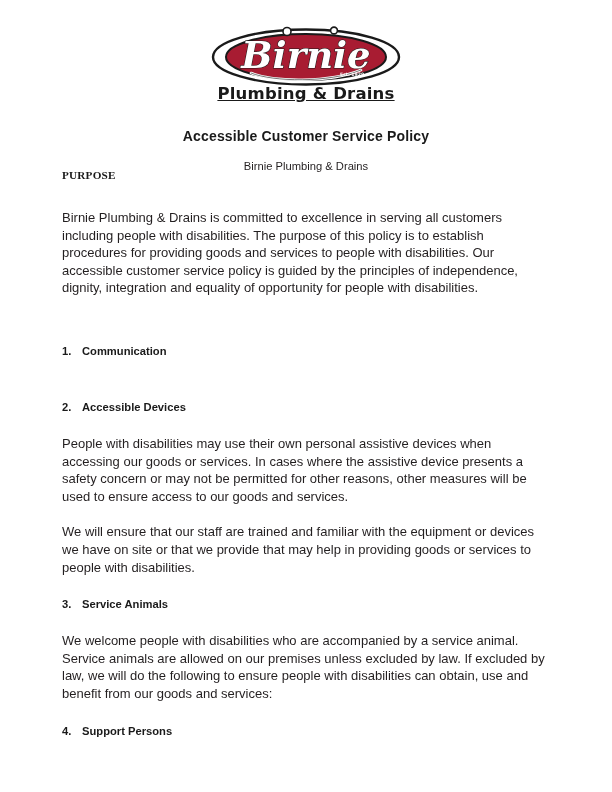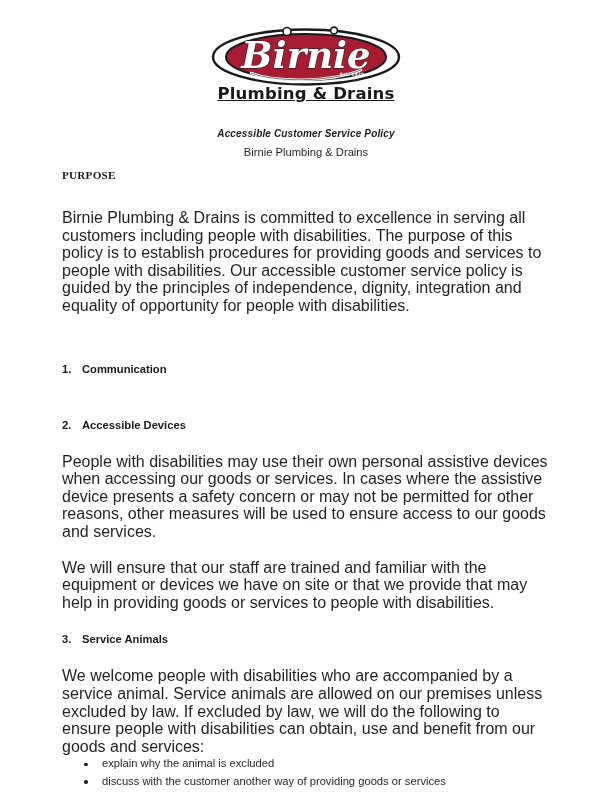--- a/index.html
+++ b/index.html
@@ -51,31 +51,30 @@
     text-decoration: underline;
   }
 
   
   .doc-title {
     position: absolute;
     left: 0;
     right: 0;
     top: 128px;
     text-align: center;
-    font-size: 10px;
+    font-size: 14px;
     font-weight: bold;
     letter-spacing: 0.15px;
     color: #1a1a1a;
-    font-style: italic;
   }
   .doc-subtitle {
     position: absolute;
     left: 0;
     right: 0;
-    top: 146px;
+    top: 160px;
     text-align: center;
     font-size: 11.2px;
     font-weight: normal;
     color: #231f20;
   }
 
   
   .content {
     position: absolute;
     left: 62px;
@@ -86,21 +85,21 @@
   .section-heading {
     font-size: 11.2px;
     font-weight: bold;
     color: #1a1a1a;
     letter-spacing: 0.2px;
     margin: 0;
     font-family: Liberation Serif, serif;
   }
 
   .para {
-    font-size: 16px;
+    font-size: 13px;
     line-height: 17.6px;
     color: #231f20;
     margin: 0;
     text-align: left;
   }
 
   .numbered-heading {
     font-size: 11.2px;
     font-weight: bold;
     color: #1a1a1a;
@@ -201,24 +200,20 @@
     <p class="para">We will ensure that our staff are trained and familiar with the equipment or devices we have on site or that we provide that may help in providing goods or services to people with disabilities.</p>
 
     <div class="gap-22"></div>
 
     <div class="numbered-heading">
       <span class="num">3.</span>
       <span>Service Animals</span>
     </div>
     <div class="gap-22"></div>
     <p class="para">We welcome people with disabilities who are accompanied by a service animal. Service animals are allowed on our premises unless excluded by law. If excluded by law, we will do the following to ensure people with disabilities can obtain, use and benefit from our goods and services:</p>
-    <ul class="bullets">
-      <li>explain why the animal is excluded</li>
-      <li>discuss with the customer another way of providing goods or services</li>
-    </ul>
 
     <div class="gap-22"></div>
 
     <div class="numbered-heading">
       <span class="num">4.</span>
       <span>Support Persons</span>
     </div>
     <div class="gap-22"></div>
 
   </div>

